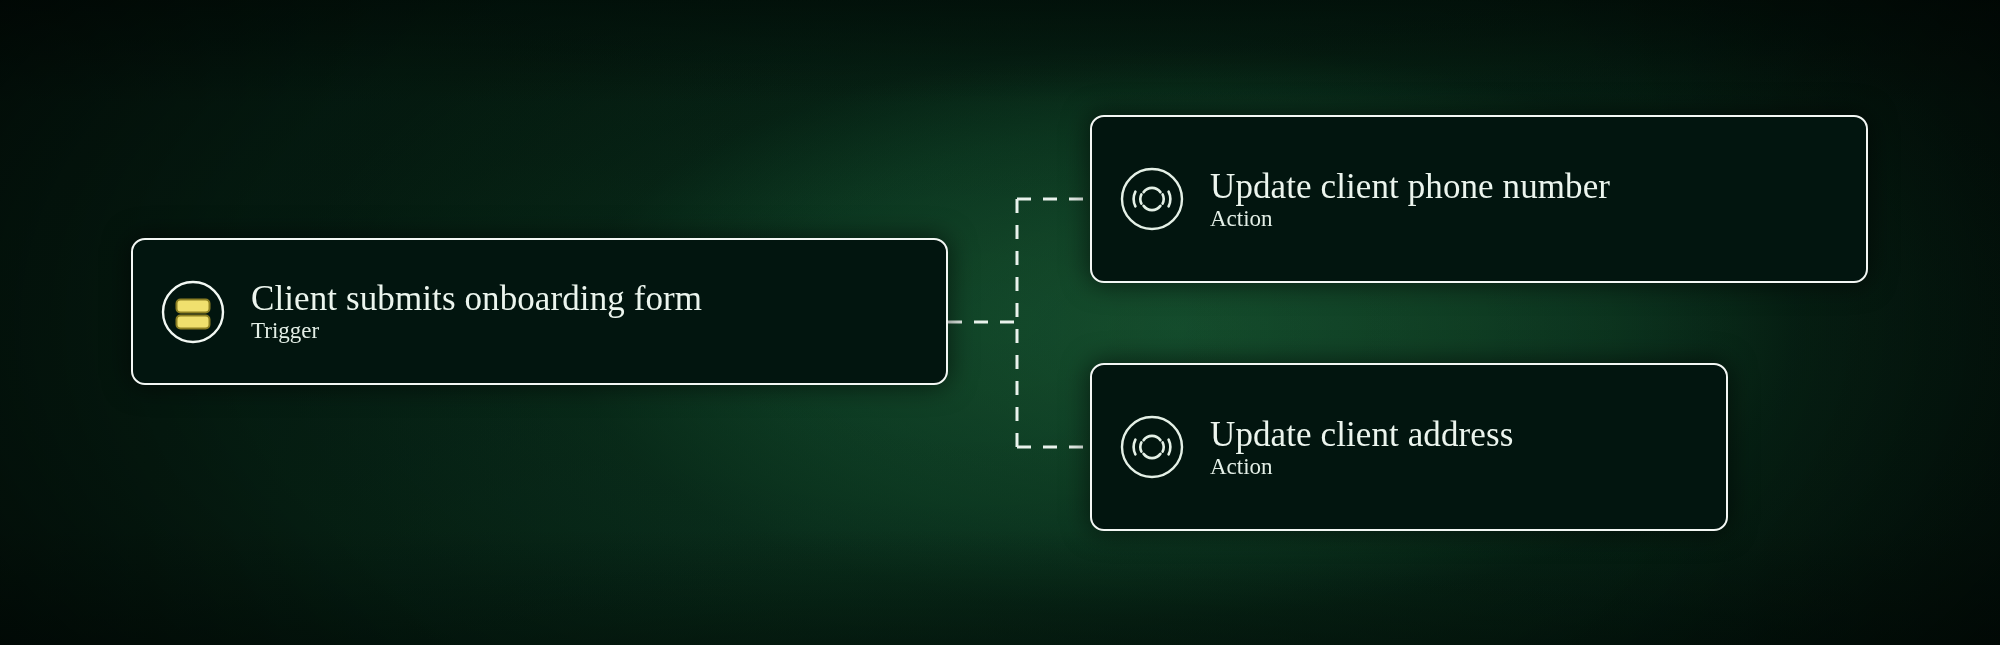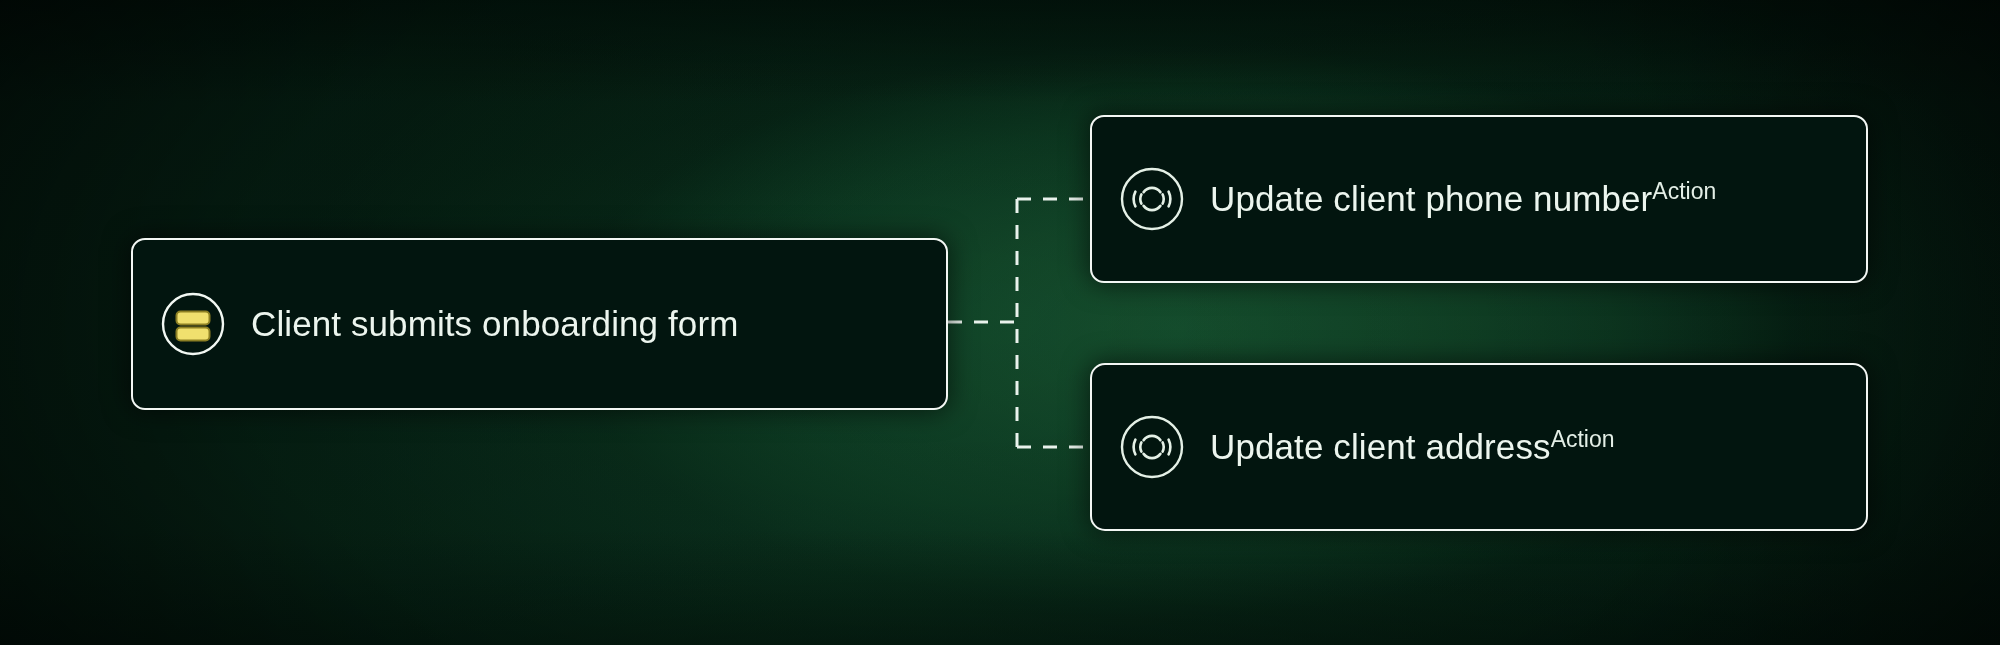--- a/index.html
+++ b/index.html
@@ -66,21 +66,23 @@
   }
   .card-icon {
     flex: 0 0 auto;
     margin-left: 28px;
     width: 64px;
     height: 64px;
   }
   .card-text {
     margin-left: 26px;
     display: flex;
+    flex-direction: column;
     justify-content: flex-start;
+    font-family: Liberation Serif, serif;
   }
   .card-title {
     color: #ecf5ee;
     font-size: 35px;
     line-height: 1.12;
     font-weight: 400;
     letter-spacing: 0.1px;
     white-space: nowrap;
   }
   .card-subtitle {
@@ -113,30 +115,31 @@
       <path d="M948,322 L1017,322"></path>
 
       <path d="M1017,199 L1017,447"></path>
 
       <path d="M1017,199 L1090,199"></path>
 
       <path d="M1017,447 L1090,447"></path>
     </g>
   </svg>
 
-  <div class="card" style="left:131px; top:238px; width:817px; height:172px;">
+  <div class="card" style="left:131px; top:238px; width:817px; height:147px;">
     <div class="card-icon">
       <svg width="64" height="64" viewBox="0 0 64 64">
         <circle cx="32" cy="32" r="30" fill="none" stroke="#f2f8f3" stroke-width="2.4"></circle>
         <rect x="15.5" y="19.5" width="33" height="13" rx="4" fill="#f0e06e" stroke="#8d8024" stroke-width="2"></rect>
         <rect x="15.5" y="35.5" width="33" height="13" rx="4" fill="#f0e06e" stroke="#8d8024" stroke-width="2"></rect>
       </svg>
     </div>
     <div class="card-text">
       <div class="card-title">Client submits onboarding form</div>
+      <div class="card-subtitle">Trigger</div>
     </div>
   </div>
 
   <div class="card" style="left:1090px; top:115px; width:778px; height:168px;">
     <div class="card-icon">
       <svg width="64" height="64" viewBox="0 0 64 64">
         <circle cx="32" cy="32" r="30" fill="none" stroke="#e4f0e6" stroke-width="2.4"></circle>
         <g fill="none" stroke="#e4f0e6" stroke-width="2.6" stroke-linecap="round">
 
           <path d="M23.6,25.1 A 10.5 10.5 0 0 1 40.4,25.1"></path>
@@ -148,21 +151,21 @@
           <path d="M48.6,24.6 A 17 17 0 0 1 48.6,39.4"></path>
         </g>
       </svg>
     </div>
     <div class="card-text">
       <div class="card-title">Update client phone number</div>
       <div class="card-subtitle">Action</div>
     </div>
   </div>
 
-  <div class="card" style="left:1090px; top:363px; width:778px; height:168px;border-radius:15px;">
+  <div class="card" style="left:1090px; top:363px; width:638px; height:168px;">
     <div class="card-icon">
       <svg width="64" height="64" viewBox="0 0 64 64">
         <circle cx="32" cy="32" r="30" fill="none" stroke="#e4f0e6" stroke-width="2.4"></circle>
         <g fill="none" stroke="#e4f0e6" stroke-width="2.6" stroke-linecap="round">
           <path d="M23.6,25.1 A 10.5 10.5 0 0 1 40.4,25.1"></path>
           <path d="M42.6,27.4 A 10.5 10.5 0 0 1 42.6,36.6"></path>
           <path d="M40.4,38.9 A 10.5 10.5 0 0 1 23.6,38.9"></path>
           <path d="M21.4,36.6 A 10.5 10.5 0 0 1 21.4,27.4"></path>
           <path d="M15.4,24.6 A 17 17 0 0 0 15.4,39.4"></path>
           <path d="M48.6,24.6 A 17 17 0 0 1 48.6,39.4"></path>

